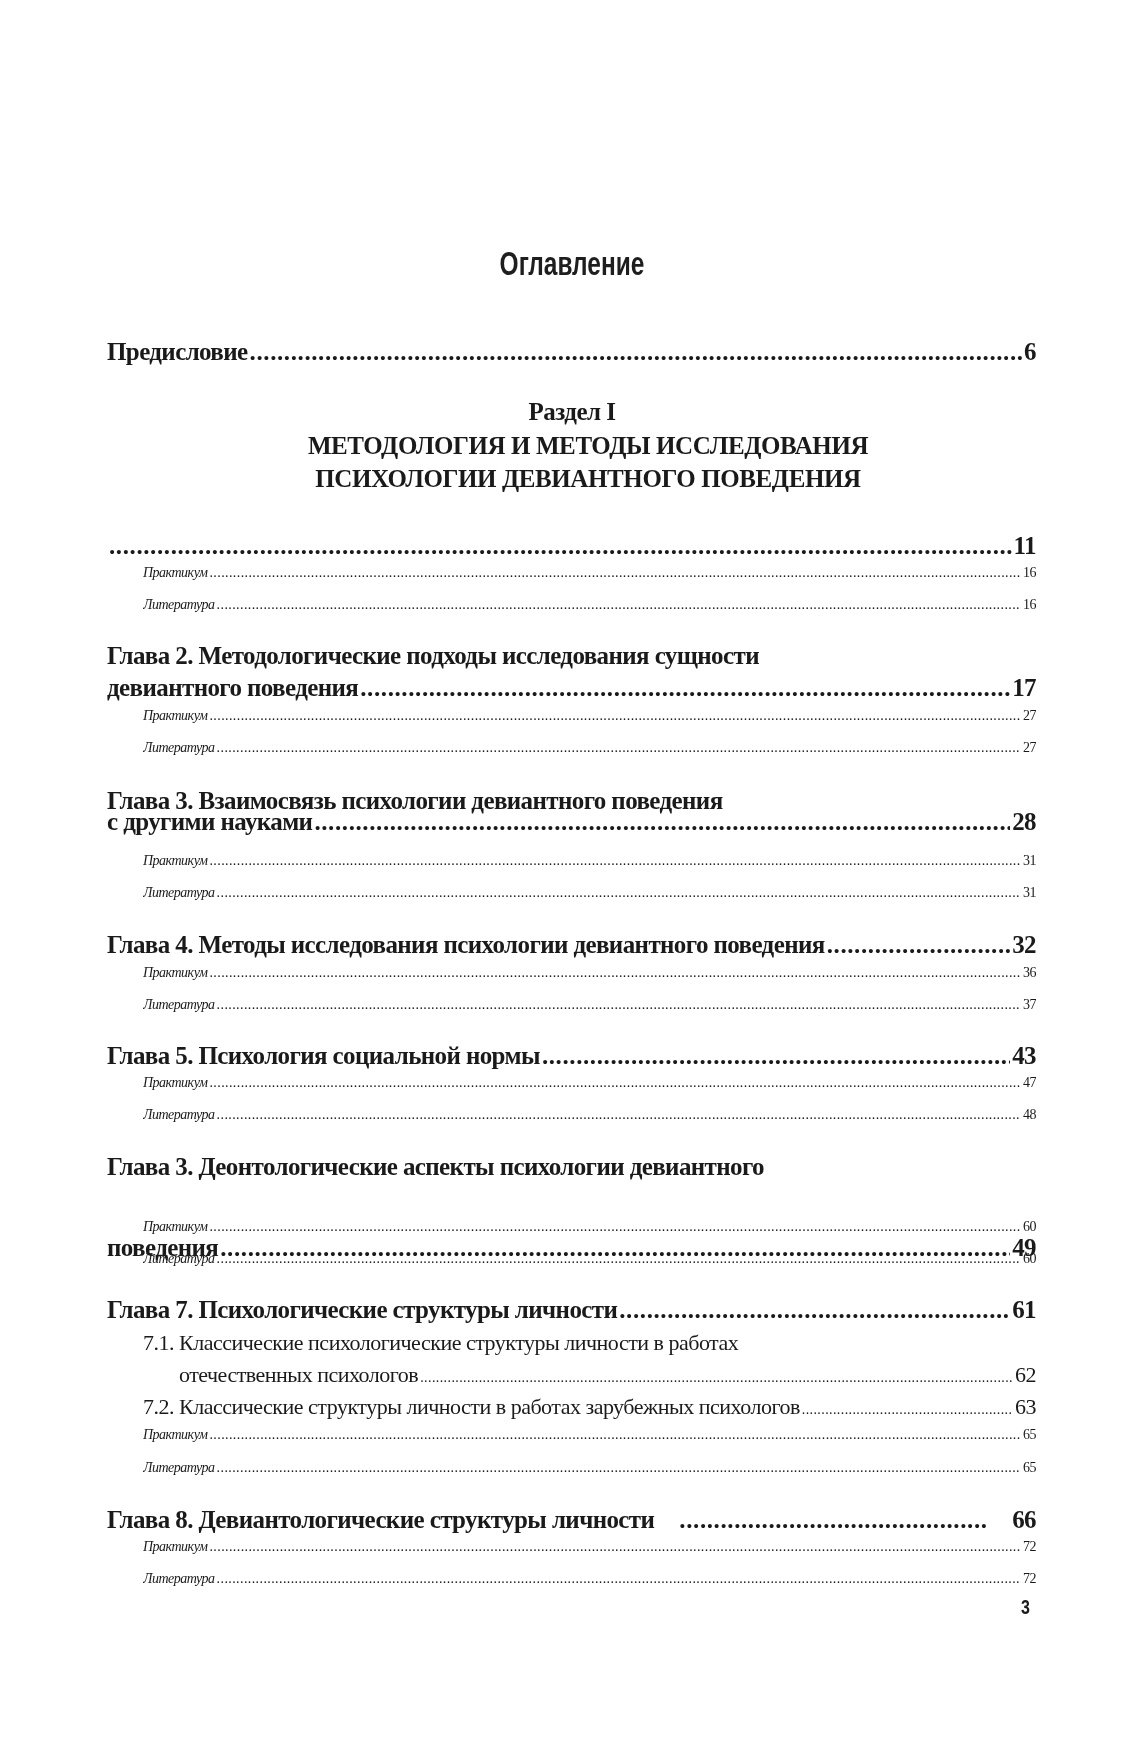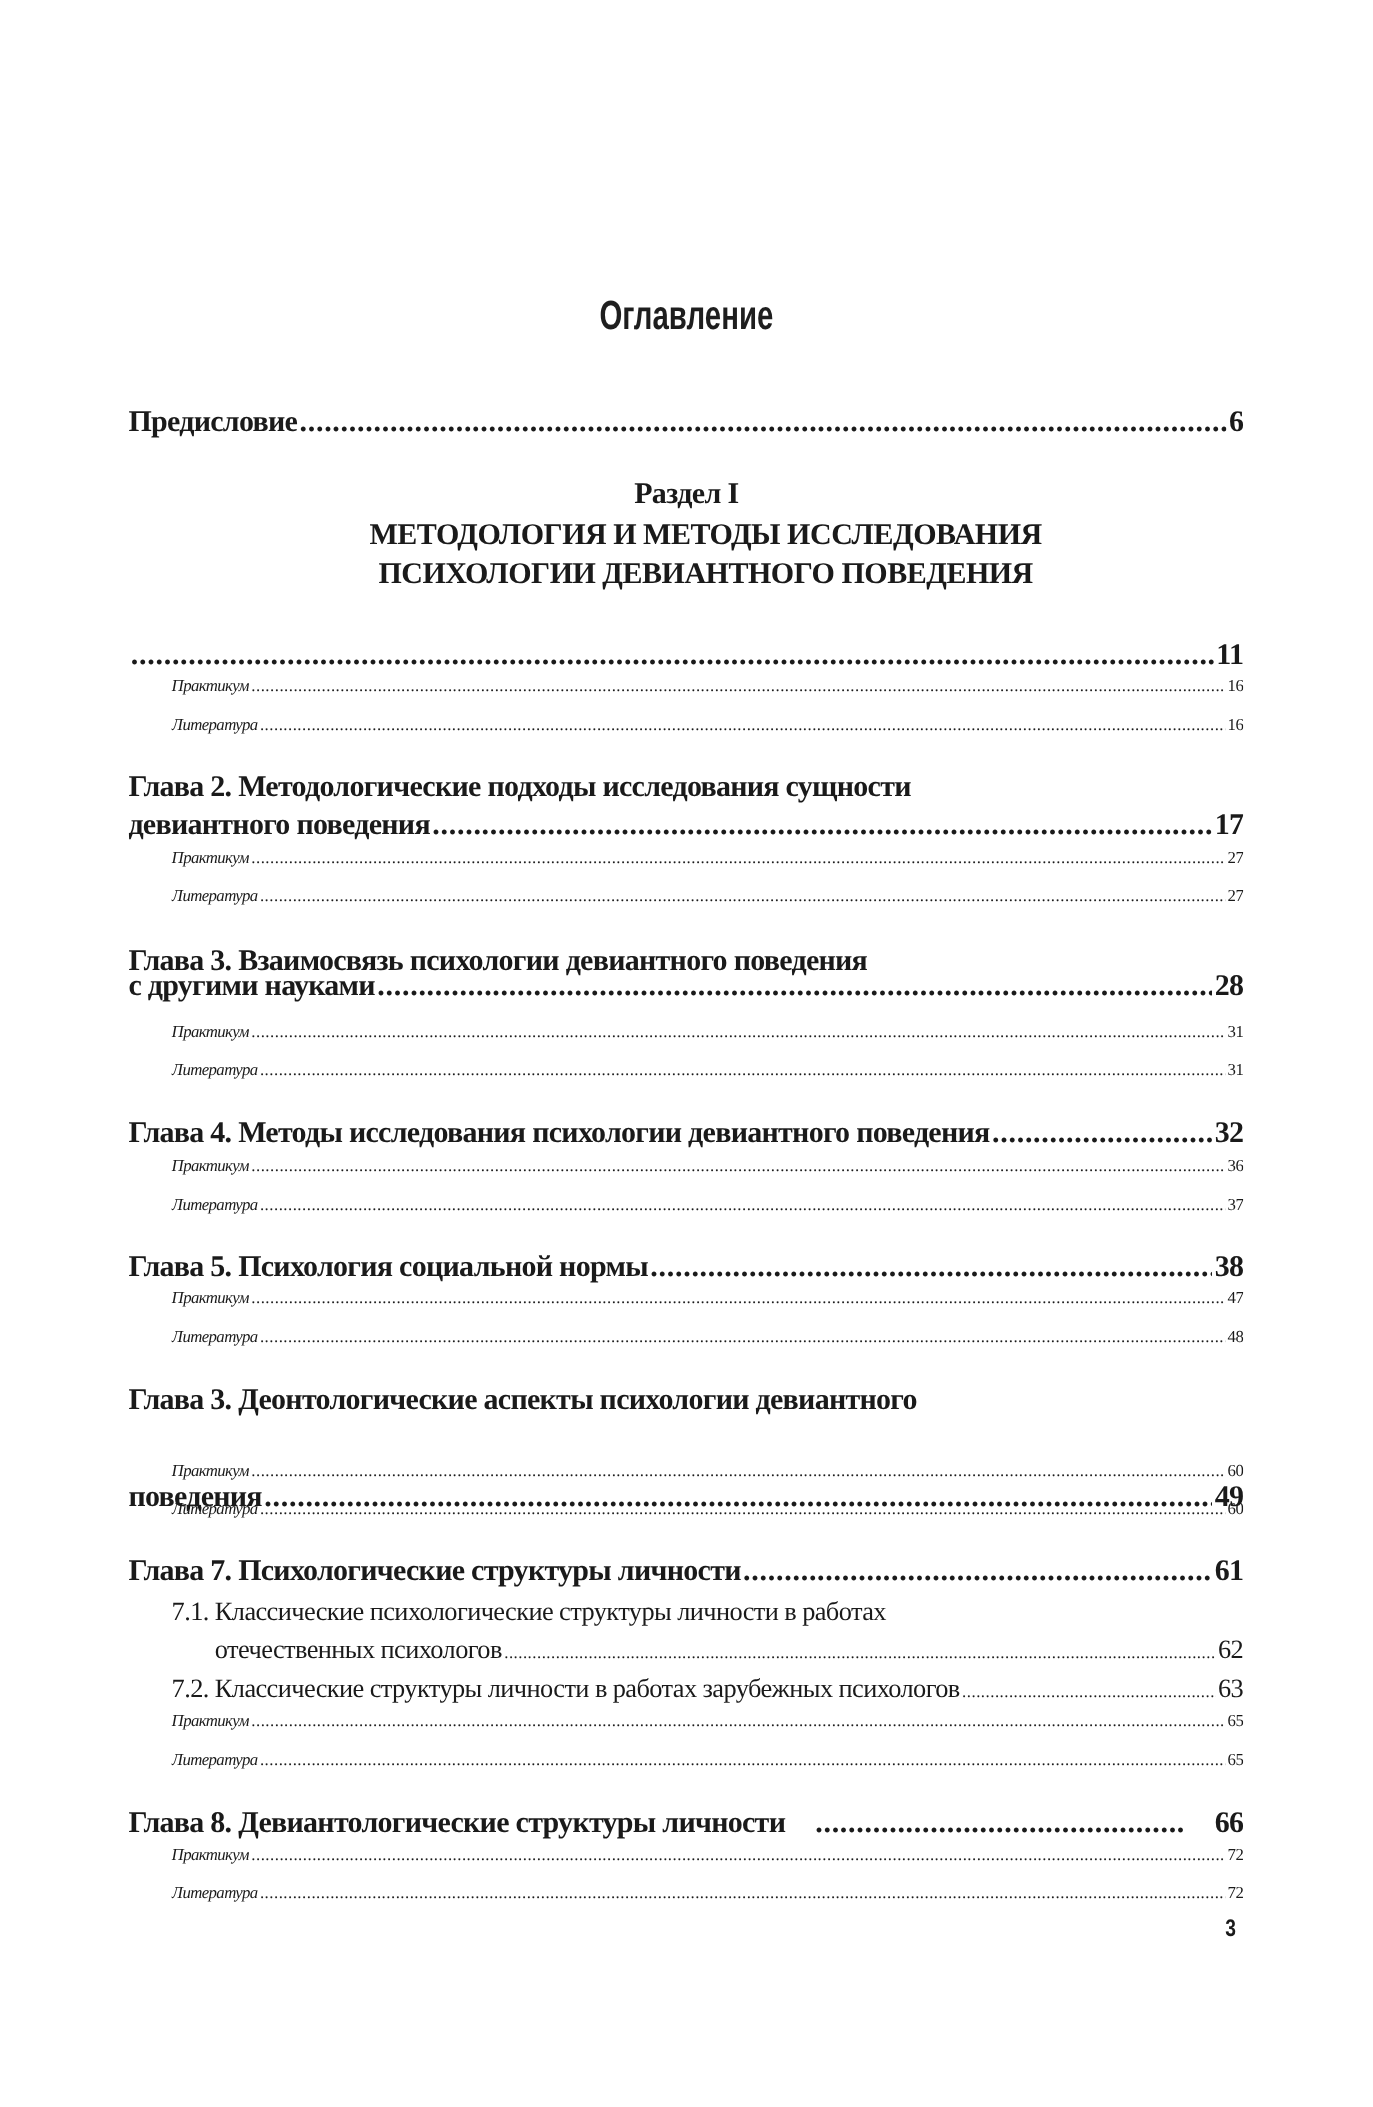--- a/index.html
+++ b/index.html
@@ -114,21 +114,21 @@
 </div>
 <div class="row sub" style="top:997px;">
   <span class="lbl">Литература</span>
   <span class="dots"></span>
   <span class="pg">37</span>
 </div>
 
 <div class="row main" style="top:1042px;">
   <span class="lbl">Глава 5. Психология социальной нормы</span>
   <span class="dots"></span>
-  <span class="pg">38</span>
+  <span class="pg">43</span>
 </div>
 <div class="row sub" style="top:1075px;">
   <span class="lbl">Практикум</span>
   <span class="dots"></span>
   <span class="pg">47</span>
 </div>
 <div class="row sub" style="top:1107px;">
   <span class="lbl">Литература</span>
   <span class="dots"></span>
   <span class="pg">48</span>

